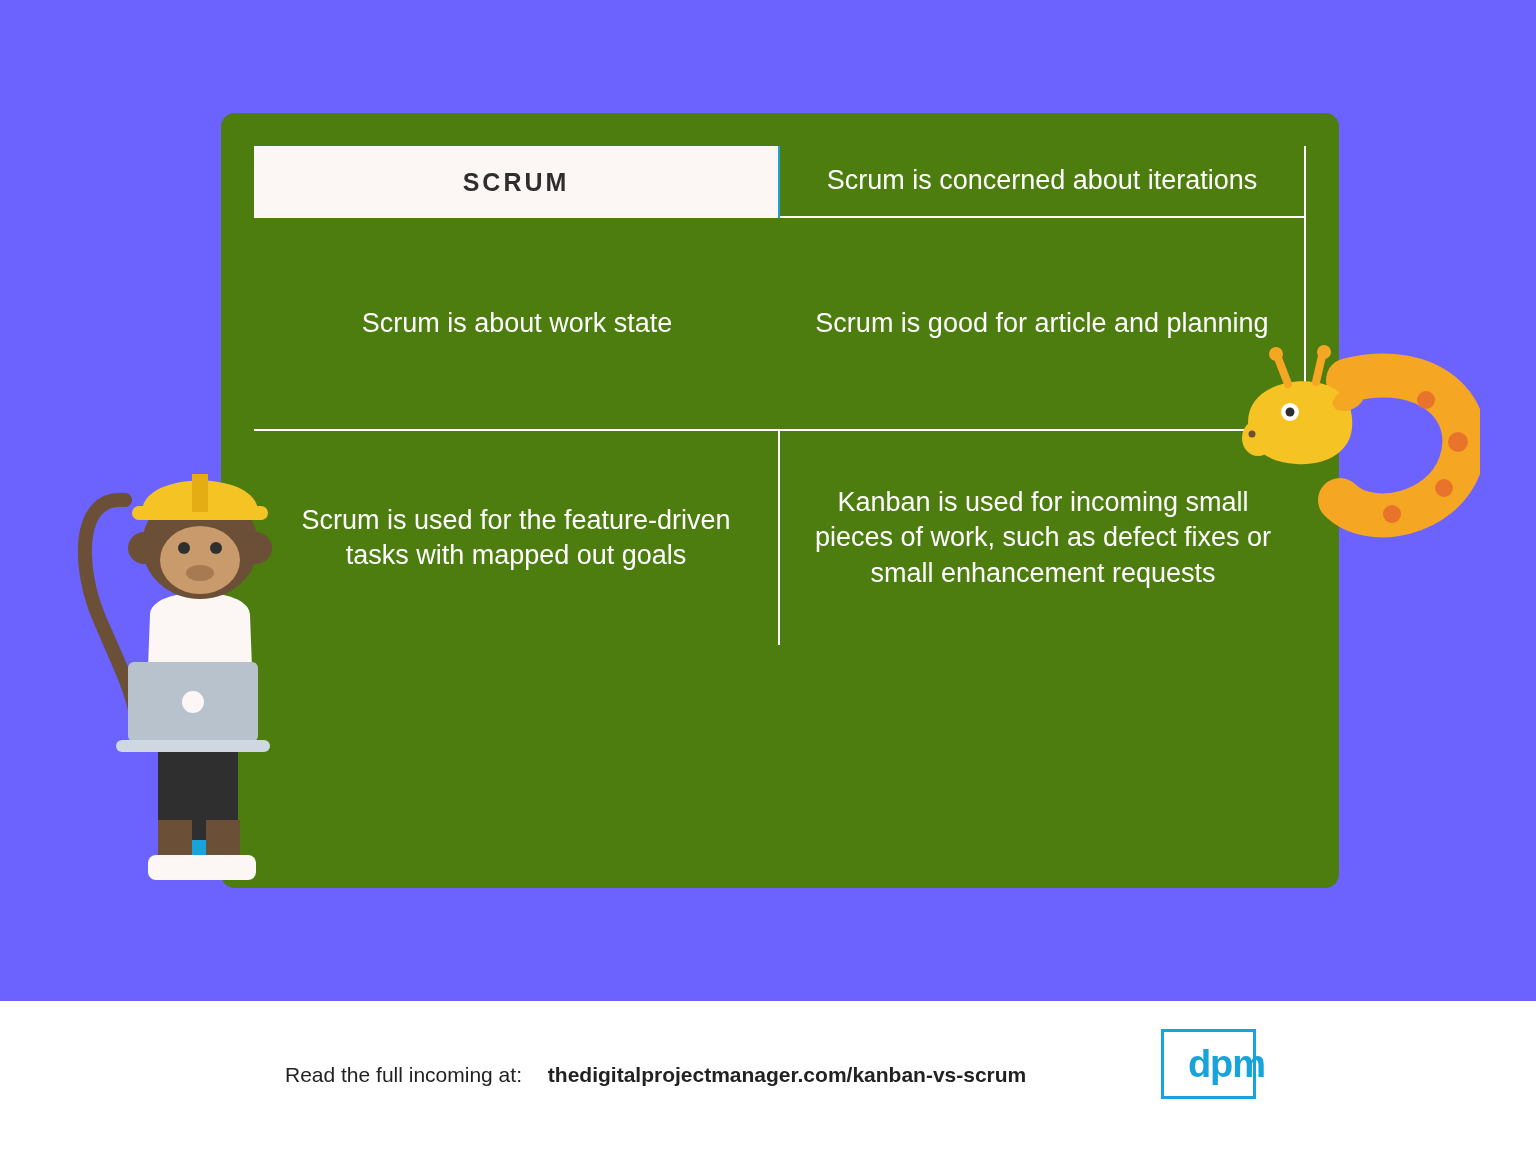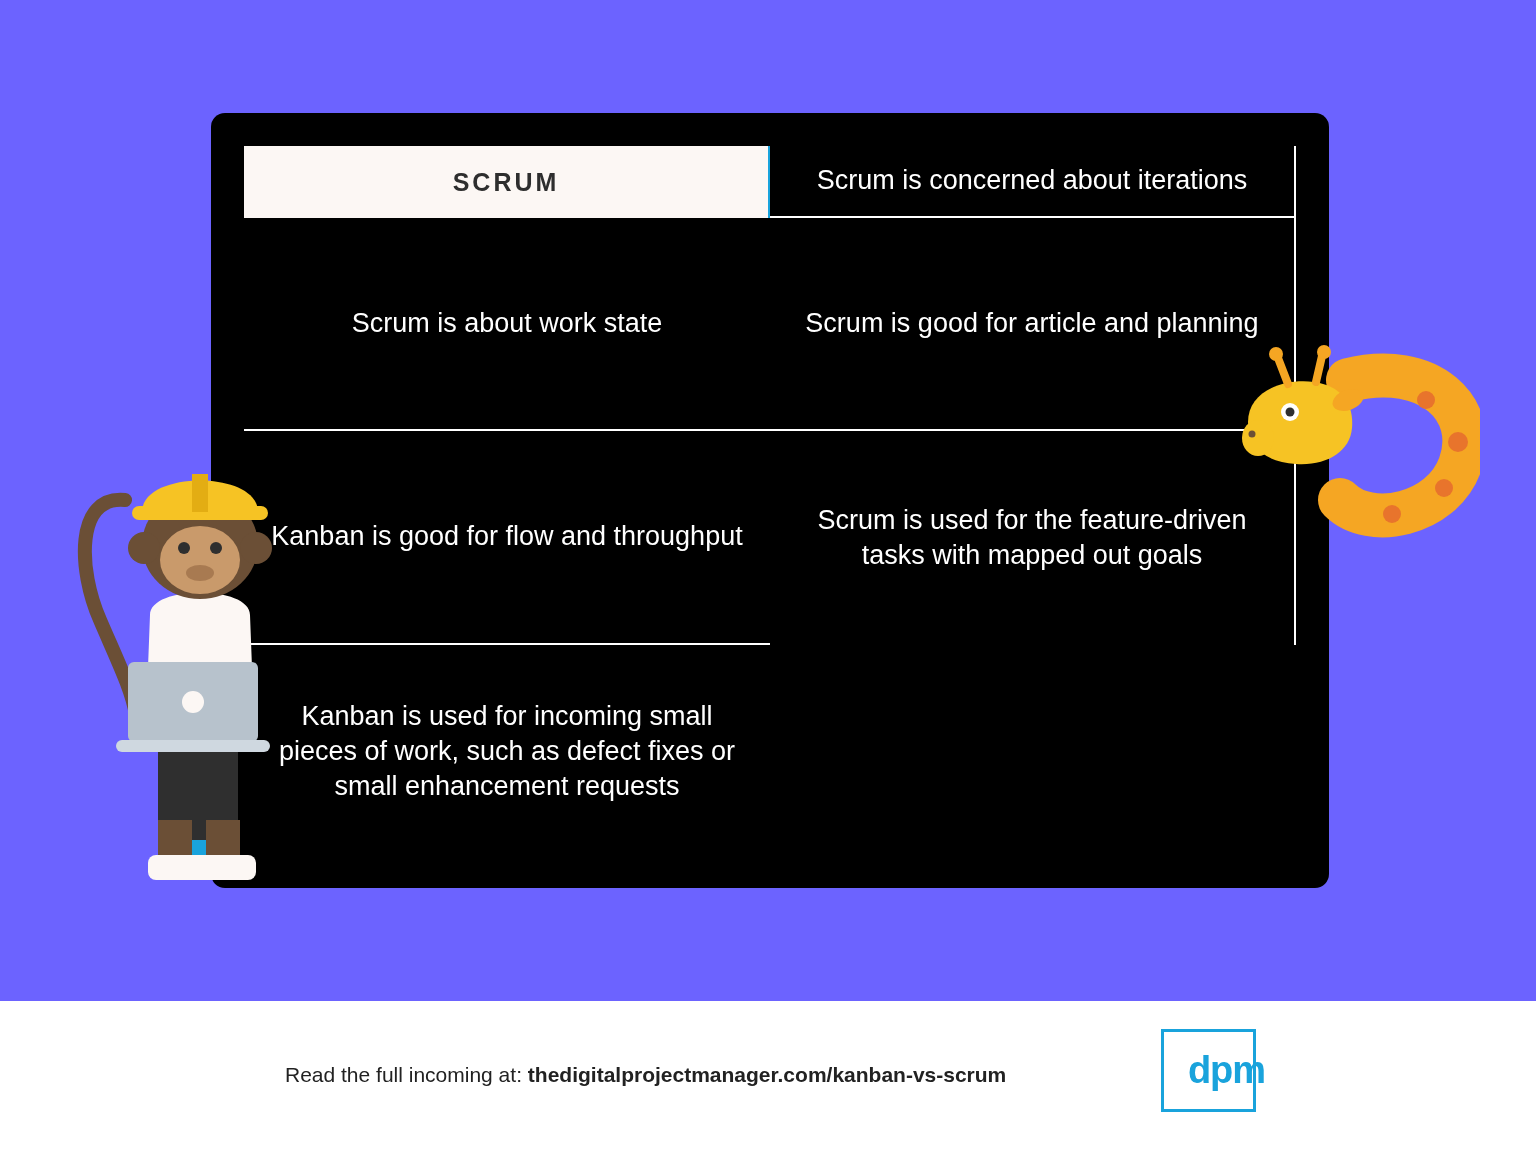--- a/index.html
+++ b/index.html
@@ -22,25 +22,25 @@
     position: absolute;
     left: 0;
     top: 0;
     width: 1536px;
     height: 1001px;
     background: #6c63ff;
     overflow: hidden;
   }
   .card {
     position: absolute;
-    left: 211px;
+    left: 221px;
     top: 113px;
     width: 1118px;
     height: 775px;
-    background: #000000;
+    background: #4d7c0f;
     border-radius: 14px;
     box-sizing: border-box;
   }
   .table {
     position: absolute;
     left: 33px;
     top: 33px;
     width: 1052px;
     height: 712px;
     display: grid;
@@ -91,27 +91,28 @@
   .footer-text {
     position: absolute;
     left: 285px;
     top: 62px;
     font-size: 21px;
     color: #222222;
     white-space: nowrap;
   }
   .footer-text b {
     font-weight: bold;
+    margin-left: 20px;
   }
   .logo {
     position: absolute;
     left: 1161px;
     top: 1029px;
     width: 95px;
-    height: 83px;
+    height: 70px;
     border: 3px solid #19a3dc;
     box-sizing: border-box;
     display: flex;
     align-items: center;
     justify-content: center;
     padding-left: 36px;
   }
   .logo span {
     color: #19a3dc;
     font-size: 38px;
@@ -142,21 +143,20 @@
 
     <div class="card">
       <div class="table">
 
         <div class="th left">SCRUM</div>
 
         <div class="td">Scrum is concerned about iterations</div>
         <div class="td col2">Scrum is about work state</div>
 
         <div class="td">Scrum is good for article and planning</div>
-        <div class="td col2">Kanban is good for flow and throughput</div>
 
         <div class="td lastrow">Scrum is used for the feature-driven tasks with mapped out goals</div>
         <div class="td col2 lastrow">Kanban is used for incoming small pieces of work, such as defect fixes or small enhancement requests</div>
 
       </div>
     </div>
 
     <svg class="monkey" viewBox="0 0 260 450">
 
       <path d="M55 60 C5 55 8 130 30 180 C48 222 62 250 66 275" stroke="#6b4f36" stroke-width="14" fill="none" stroke-linecap="round"></path>

